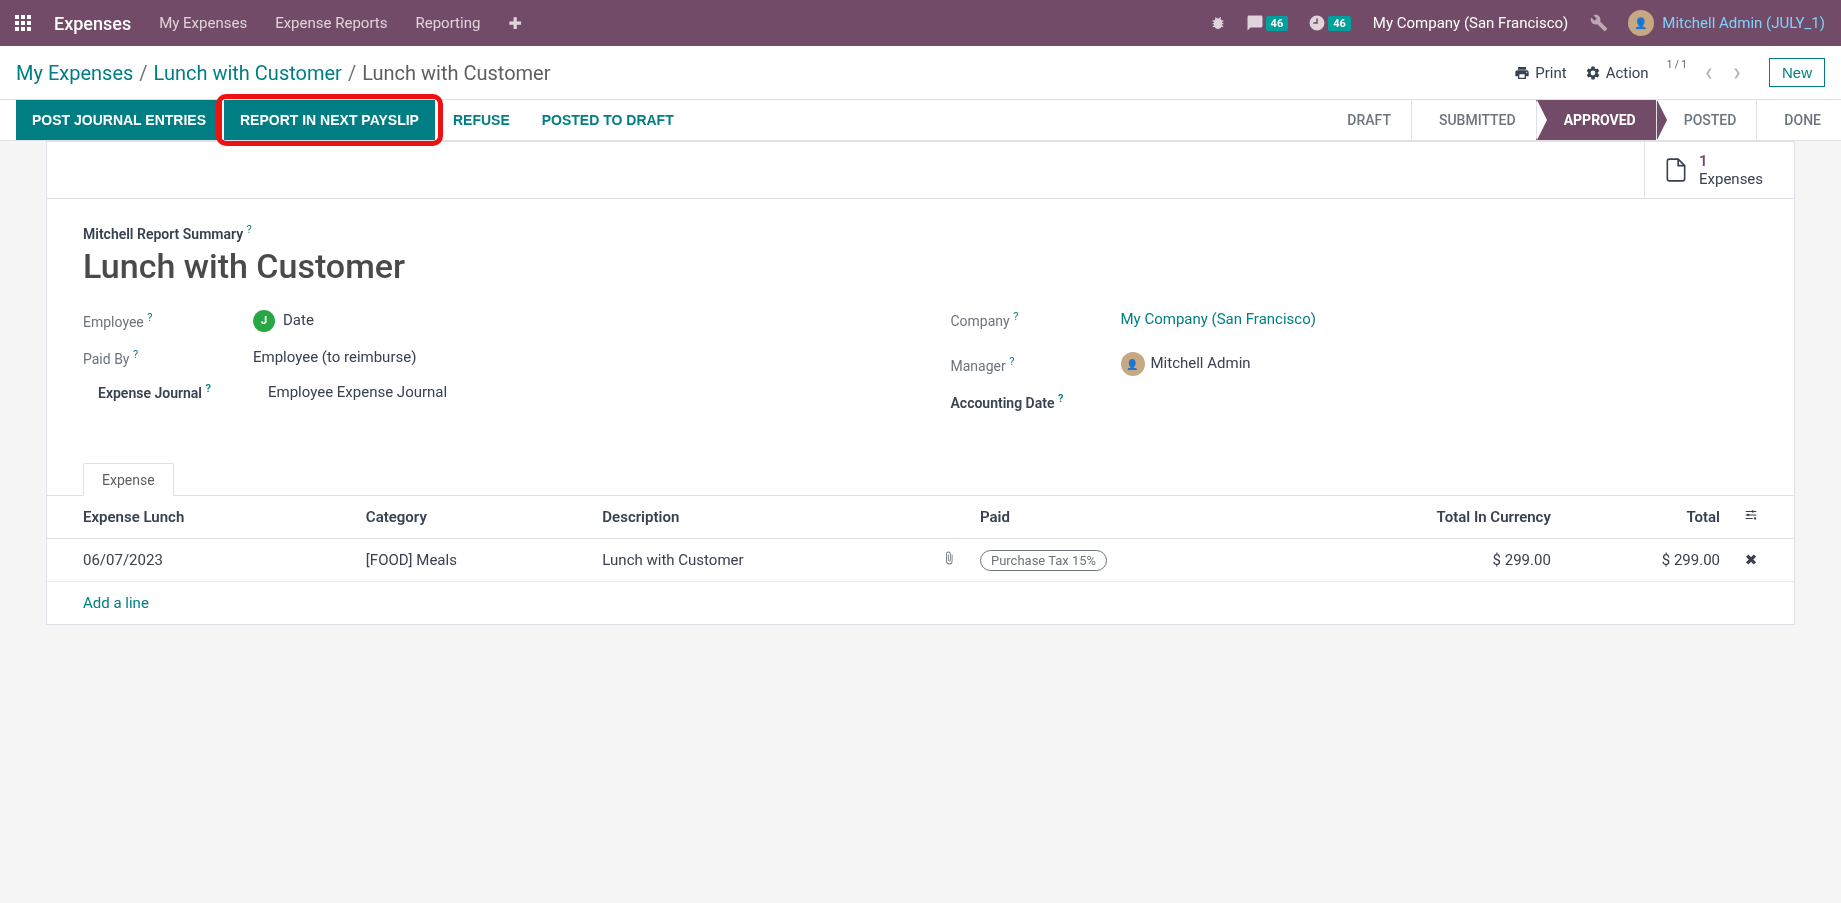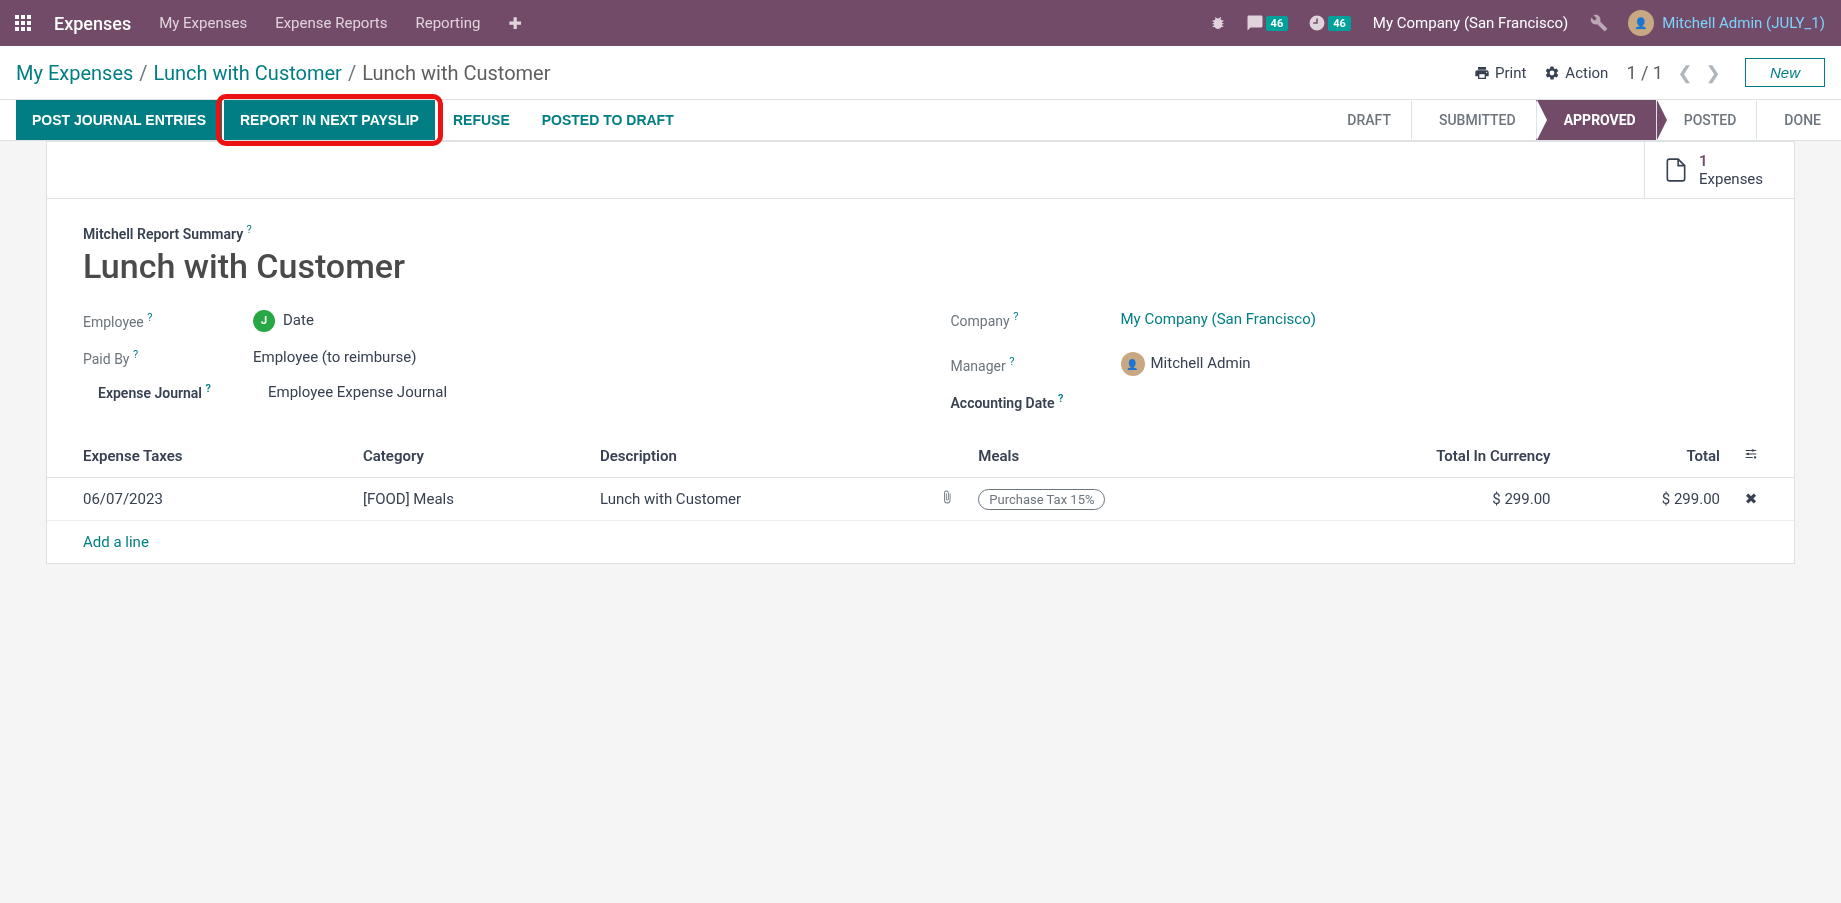--- a/index.html
+++ b/index.html
@@ -23,24 +23,24 @@
 
   
   .control-panel { background: #fff; padding: 12px 16px; border-bottom: 1px solid #dee2e6; display: flex; align-items: center; justify-content: space-between; }
   .breadcrumb { display: flex; align-items: center; font-size: 20px; gap: 6px; }
   .breadcrumb a { color: #017e84; text-decoration: none; cursor: pointer; }
   .breadcrumb .sep { color: #6c757d; }
   .breadcrumb .current { color: #5f5f5f; }
   .cp-right { display: flex; align-items: center; gap: 18px; }
   .cp-btn { display: flex; align-items: center; gap: 5px; cursor: pointer; color: #374151; font-size: 15px; }
   .cp-btn svg { fill: #374151; }
-  .pager { display: flex; align-items: center; gap: 8px; color: #5f5f5f; font-size:18px;}
+  .pager { display: flex; align-items: flex-start; gap: 8px; color: #5f5f5f; font-size:10px;}
   .pager-arrows { display: flex; gap: 0; }
   .pager-arrow { width: 28px; height: 28px; display: flex; align-items: center; justify-content: center; cursor: pointer; color: #adb5bd; border-radius:3px;}
-  .btn-new { border: 1px solid #017e84; color: #017e84; background: #fff; padding: 5px 24px; cursor: pointer; font-size: 15px; border-radius:0;font-style:italic;}
+  .btn-new { border: 1px solid #017e84; color: #017e84; background: #fff; padding: 5px 12px; cursor: pointer; font-size: 15px; border-radius:0;}
 
   
   .statusbar-row { background: #fff; display: flex; align-items: stretch; border-bottom: 1px solid #dee2e6; padding-left: 16px; }
   .btn-primary { background: #017e84; color: #fff; border: none; padding: 0 16px; font-weight: 600; font-size: 14px; cursor: pointer; height: 40px; margin-right: 2px; }
   .btn-secondary { background: #fff; color: #017e84; border: none; padding: 0 16px; font-weight: 600; font-size: 14px; cursor: pointer; height: 40px; }
   .btn-highlight { position: relative; }
   .btn-highlight::after { content:""; position:absolute; inset:-6px -8px; border:5px solid #e11; border-radius:10px; pointer-events:none;}
   .statusbar-spacer { flex: 1; }
   .statusbar { display: flex; align-items: stretch; height: 40px; }
   .status-step { position: relative; padding: 0 20px 0 28px; display: flex; align-items: center; color: #6c757d; font-weight: 500; font-size: 14px; background:#fff; cursor:pointer; }
@@ -239,30 +239,33 @@
             </div>
           </div>
           <div class="form-row" style="margin-top:16px;">
             <div class="lbl bold"><span>Accounting Date</span> <span class="help-q">?</span></div>
             <div class="val"></div>
           </div>
         </div>
       </div>
     </div>
 
+    <div class="tabs">
+      <div class="tab">Expense</div>
+    </div>
 
     <div class="sheet-pad">
       <table class="tbl">
         <thead>
           <tr>
-            <th class="first-col">Expense Taxes</th>
+            <th class="first-col">Expense Lunch</th>
             <th>Category</th>
             <th>Description</th>
             <th class="th-icon"></th>
-            <th>Meals</th>
+            <th>Paid</th>
             <th class="r">Total In Currency</th>
             <th class="r">Total</th>
             <th class="last-col">
               <svg width="14" height="14" viewBox="0 0 24 24" fill="#374151">
                   <path d="M3 17h12v2H3v-2zm0-6h18v2H3v-2zm0-6h18v2H3V5z"></path>
                   <circle cx="19" cy="18" r="2"></circle>
                   <circle cx="7" cy="12" r="2"></circle>
                   <circle cx="15" cy="6" r="2"></circle>
                 </svg>
             </th>

